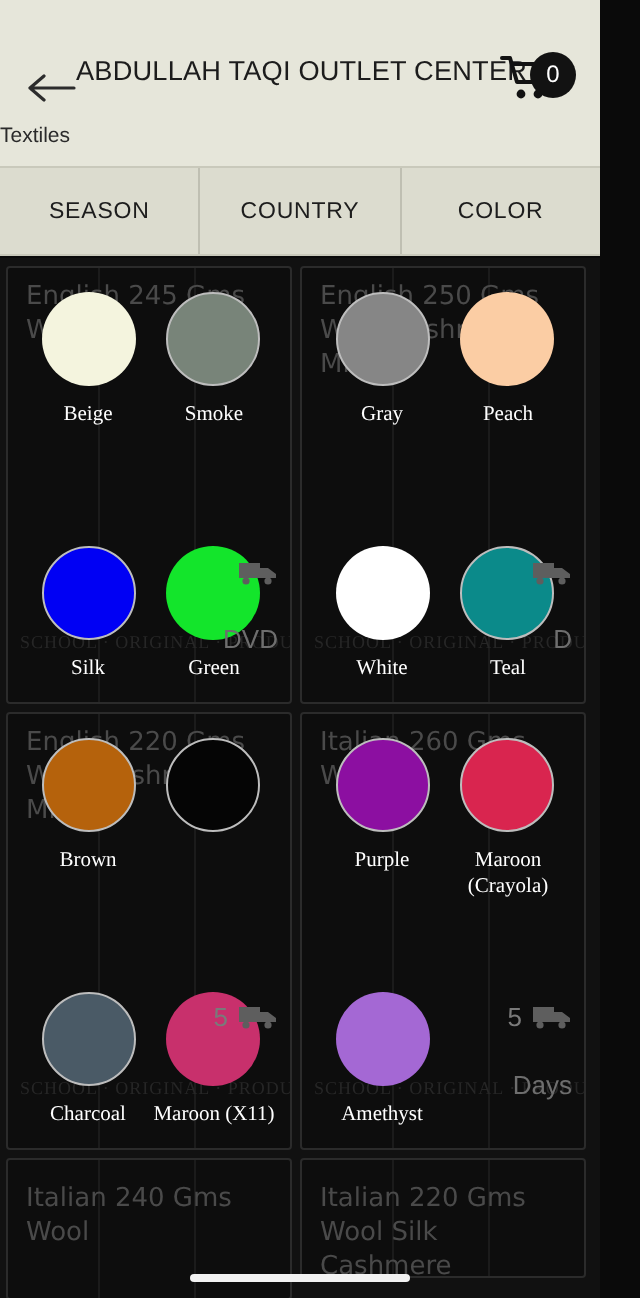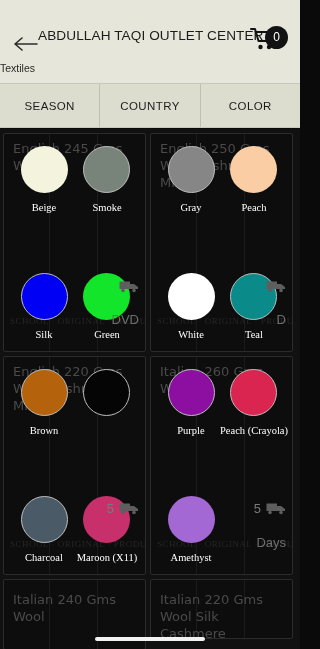--- a/index.html
+++ b/index.html
@@ -305,21 +305,21 @@
   <div class="card">
     <div class="vline v1"></div>
     <div class="vline v2"></div>
     <div class="card-bgtext">Italian 260 Gms Wool</div>
     <div class="watermark">SCHOOL  ·  ORIGINAL  ·  PRODUCT</div>
 
     <div class="swatch bordered pos-tl" style="background:#8c0fa1"></div>
     <div class="sw-label lbl-tl">Purple</div>
 
     <div class="swatch bordered pos-tr" style="background:#d9254f"></div>
-    <div class="sw-label lbl-tr">Peach (Crayola)</div>
+    <div class="sw-label lbl-tr">Maroon (Crayola)</div>
 
     <div class="swatch pos-bl" style="background:#a468d4"></div>
     <div class="sw-label lbl-bl">Amethyst</div>
 
     <div class="ship-days">Days</div>
     <div class="ship">
       <span class="num">5</span>
       <svg width="20" height="13" viewBox="0 0 20 13">
         <path d="M0.5 1.5 H11 V9 H0.5 Z M11 4 H15 L19 7 V9 H11 Z" fill="#5e5e5e"></path>
         <circle cx="4" cy="10.5" r="1.8" fill="#5e5e5e"></circle>

